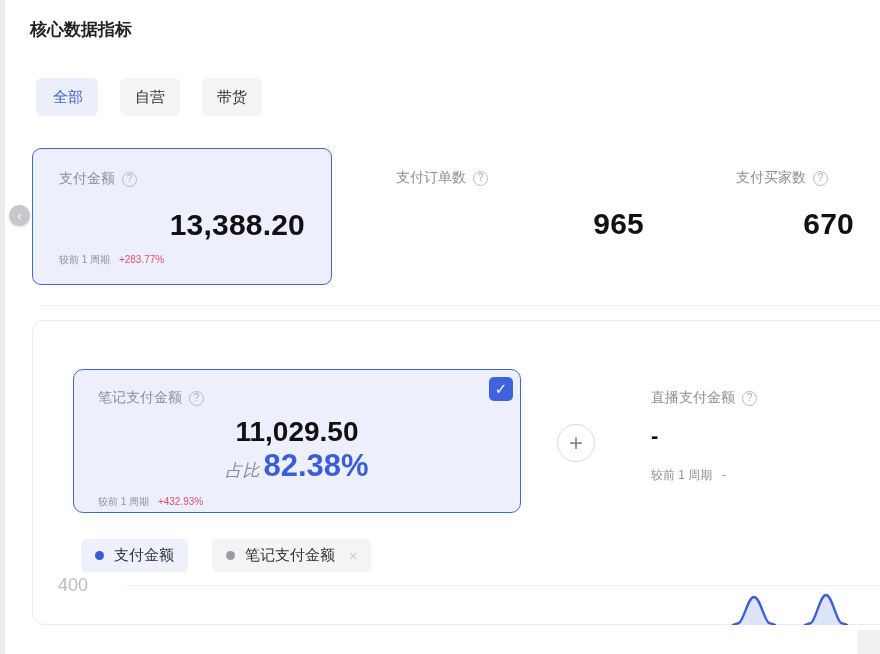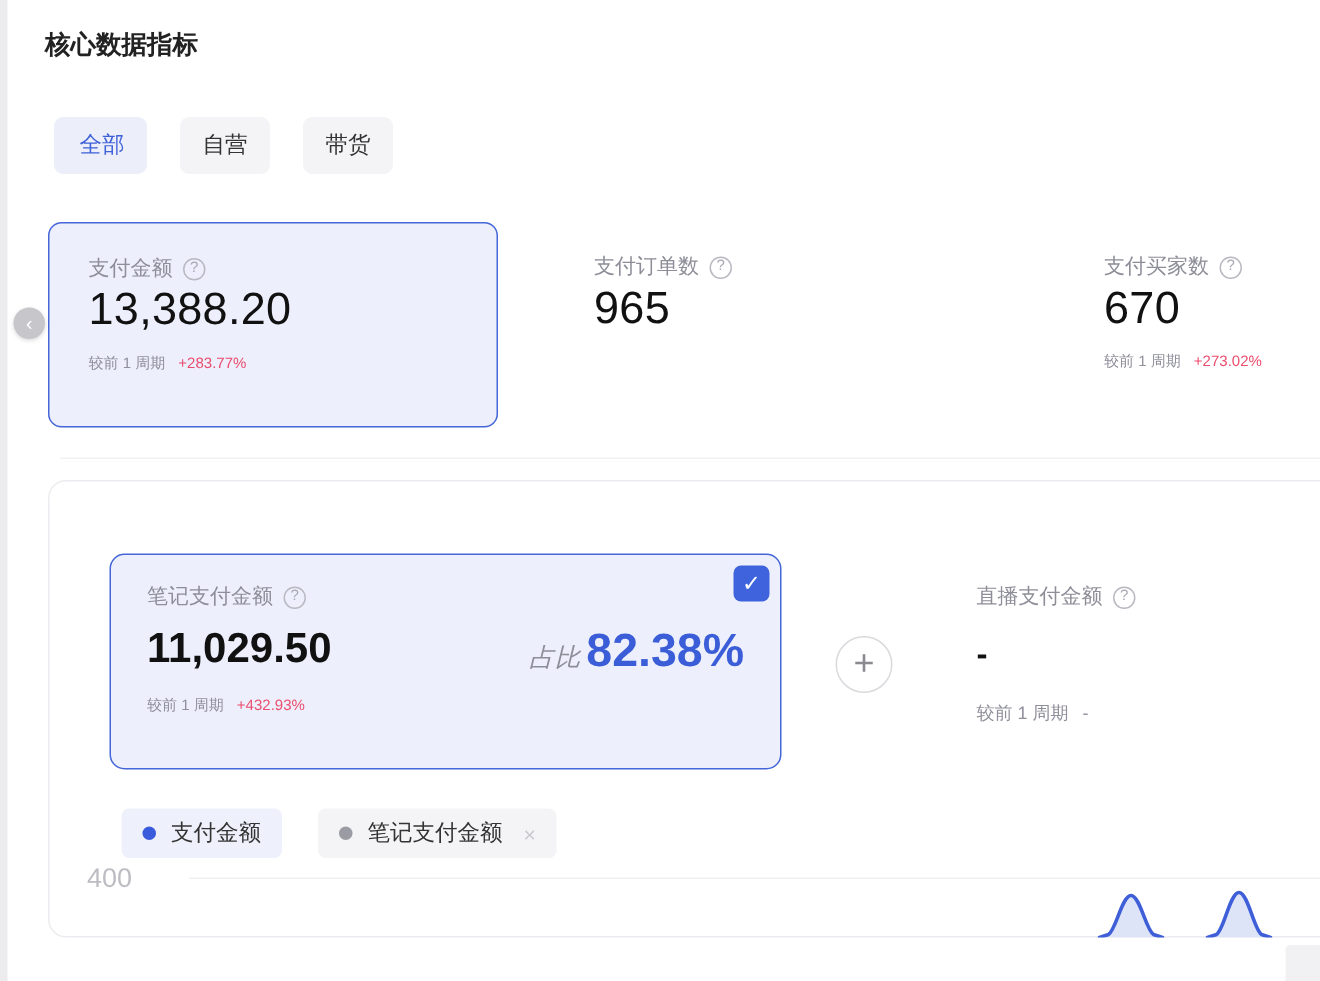--- a/index.html
+++ b/index.html
@@ -46,22 +46,23 @@
     display: flex; align-items: center; gap: 7px;
     font-size: 14px; color: #8e8e99;
   }
   .help-icon {
     display: inline-flex; align-items: center; justify-content: center;
     width: 15px; height: 15px; border-radius: 50%;
     border: 1px solid #b9b9c2; color: #a9a9b4;
     font-size: 10px; line-height: 1; cursor: pointer;
   }
   .metric-value {
-    margin-top: 2px; font-size: 30px; font-weight: 400; color: #111;
+    margin-top: 20px; font-size: 30px; font-weight: 700; color: #111;
     letter-spacing: 0.2px;
+    text-align: right;
   }
   .compare-row { margin-top: 11px; font-size: 10px; color: #90909c; }
   .delta-up { color: #ea4c6d; margin-left: 6px; }
   .delta-flat { color: #90909c; margin-left: 6px; }
 
   .carousel-prev {
     position: absolute; left: 9px; top: 205px;
     width: 21px; height: 21px; border-radius: 50%;
     background: #c7c7cb; color: #ffffff;
     display: flex; align-items: center; justify-content: center;
@@ -86,21 +87,22 @@
   }
   .note-checkbox {
     position: absolute; top: 7px; right: 7px;
     width: 24px; height: 24px; border-radius: 5px;
     background: #3e63dd; color: #fff;
     display: flex; align-items: center; justify-content: center;
     font-size: 15px; cursor: pointer;
   }
   .note-value-row {
     margin-top: 9px; display: flex; justify-content: space-between;
-    align-items: flex-start;
+    align-items: center;
+    flex-direction: column;
   }
   .note-value { font-size: 28px; font-weight: 700; color: #111; }
   .share-wrap { display: flex; align-items: baseline; gap: 4px; }
   .share-label { font-size: 17px; color: #8e8e99; font-style: italic; }
   .share-value { font-size: 31px; font-weight: 700; color: #3b5ed8; }
 
   .add-metric-btn {
     position: absolute; left: 524px; top: 103px;
     width: 38px; height: 38px; border-radius: 50%;
     background: #ffffff; border: 1px solid #dadade; color: #8a8a90;
@@ -175,24 +177,20 @@
   </div>
   <div class="metric-value">965</div>
 </div>
 
 <div class="metric-card plain3">
   <div class="metric-label-row">
     <span>支付买家数</span>
     <span class="help-icon">?</span>
   </div>
   <div class="metric-value">670</div>
-  <div class="compare-row">
-    <span>较前 1 周期</span>
-    <span class="delta-up">+273.02%</span>
-  </div>
 </div>
 
 <div class="carousel-prev">
   <span>‹</span>
 </div>
 
 <div class="section-divider"></div>
 
 <div class="chart-panel">
 

